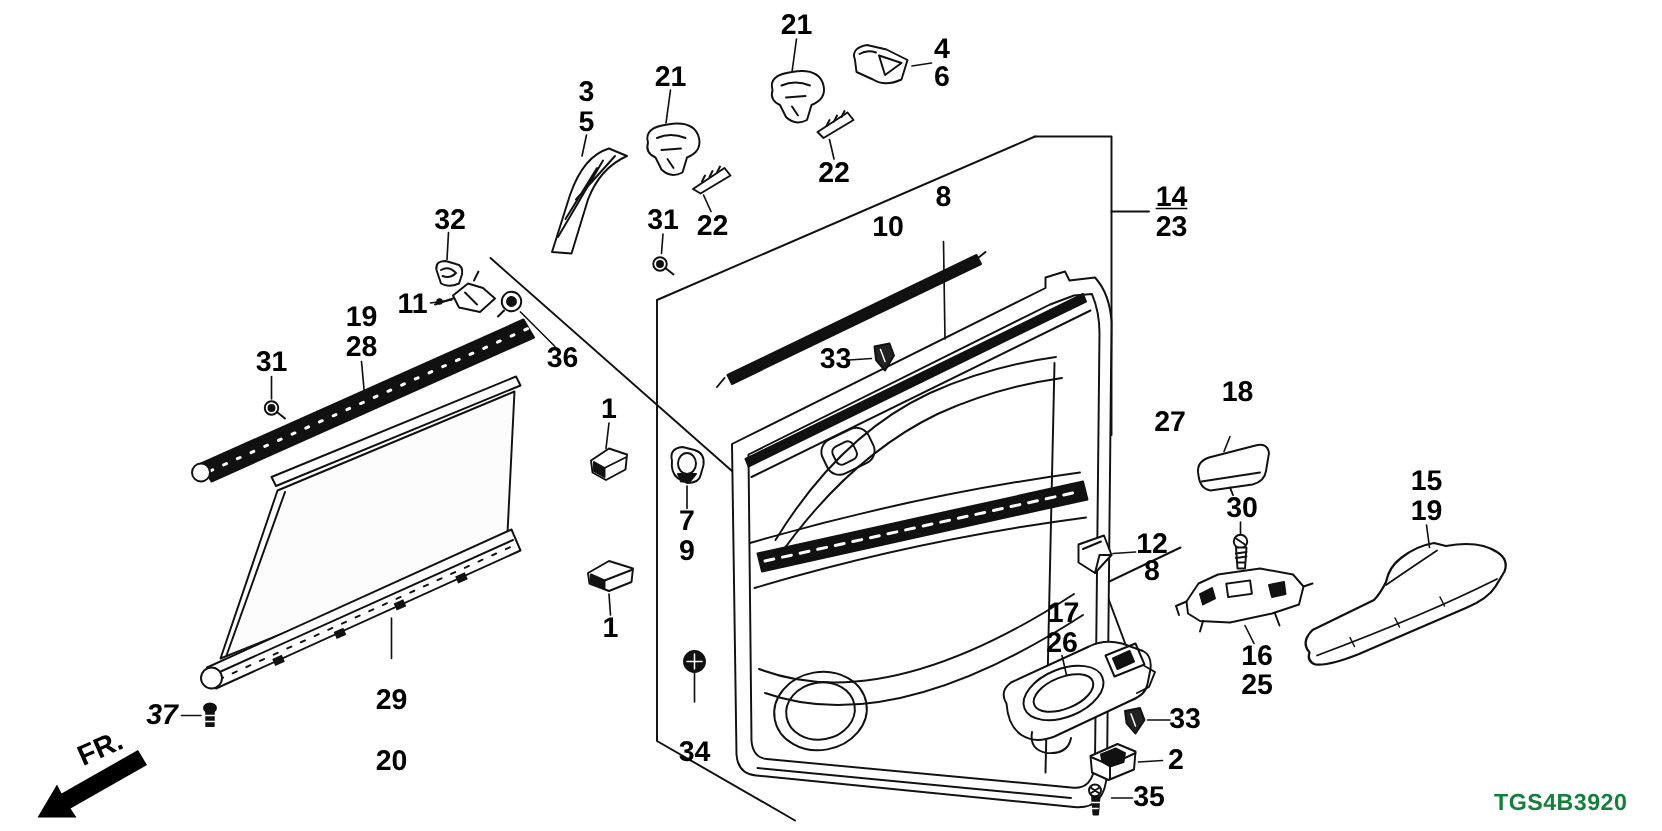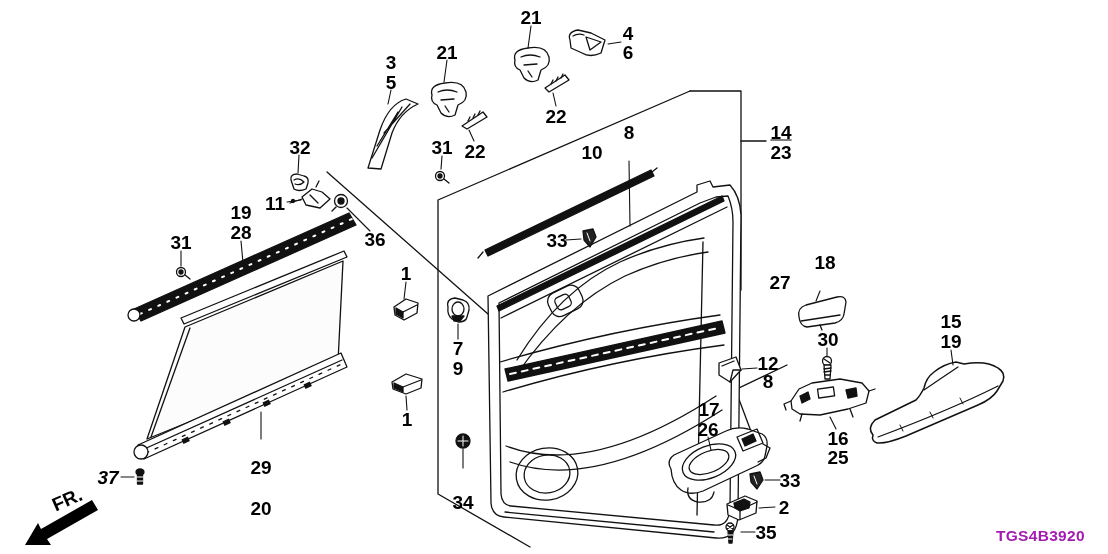--- a/index.html
+++ b/index.html
@@ -4,21 +4,21 @@
 <style>
   html,body{margin:0;padding:0;background:#fff;}
   .stage{position:relative;width:1108px;height:554px;background:#ffffff;overflow:hidden;
          font-family:"Liberation Sans",sans-serif;}
   .stage svg{position:absolute;left:0;top:0;}
   .plabel{position:absolute;transform:translate(-50%,-50%);font:bold 19px "Liberation Sans",sans-serif;
           color:#000;white-space:nowrap;line-height:1;}
   .fr-label{position:absolute;left:52px;top:489px;transform:rotate(-24deg);
             font:bold 19px "Liberation Sans",sans-serif;color:#000;}
   .diagram-code{position:absolute;left:996px;top:527px;font:600 15.5px "Liberation Sans",sans-serif;
-            color:#a21caf;letter-spacing:.3px;}
+            color:#15803d;letter-spacing:.3px;}
 </style>
 </head>
 <body>
 
 <div class="stage">
 
 <svg width="1108" height="554" viewBox="0 0 1108 554">
   <g stroke="#111" stroke-width="1.3" fill="none" stroke-linejoin="round" stroke-linecap="round">
 
     <g>

